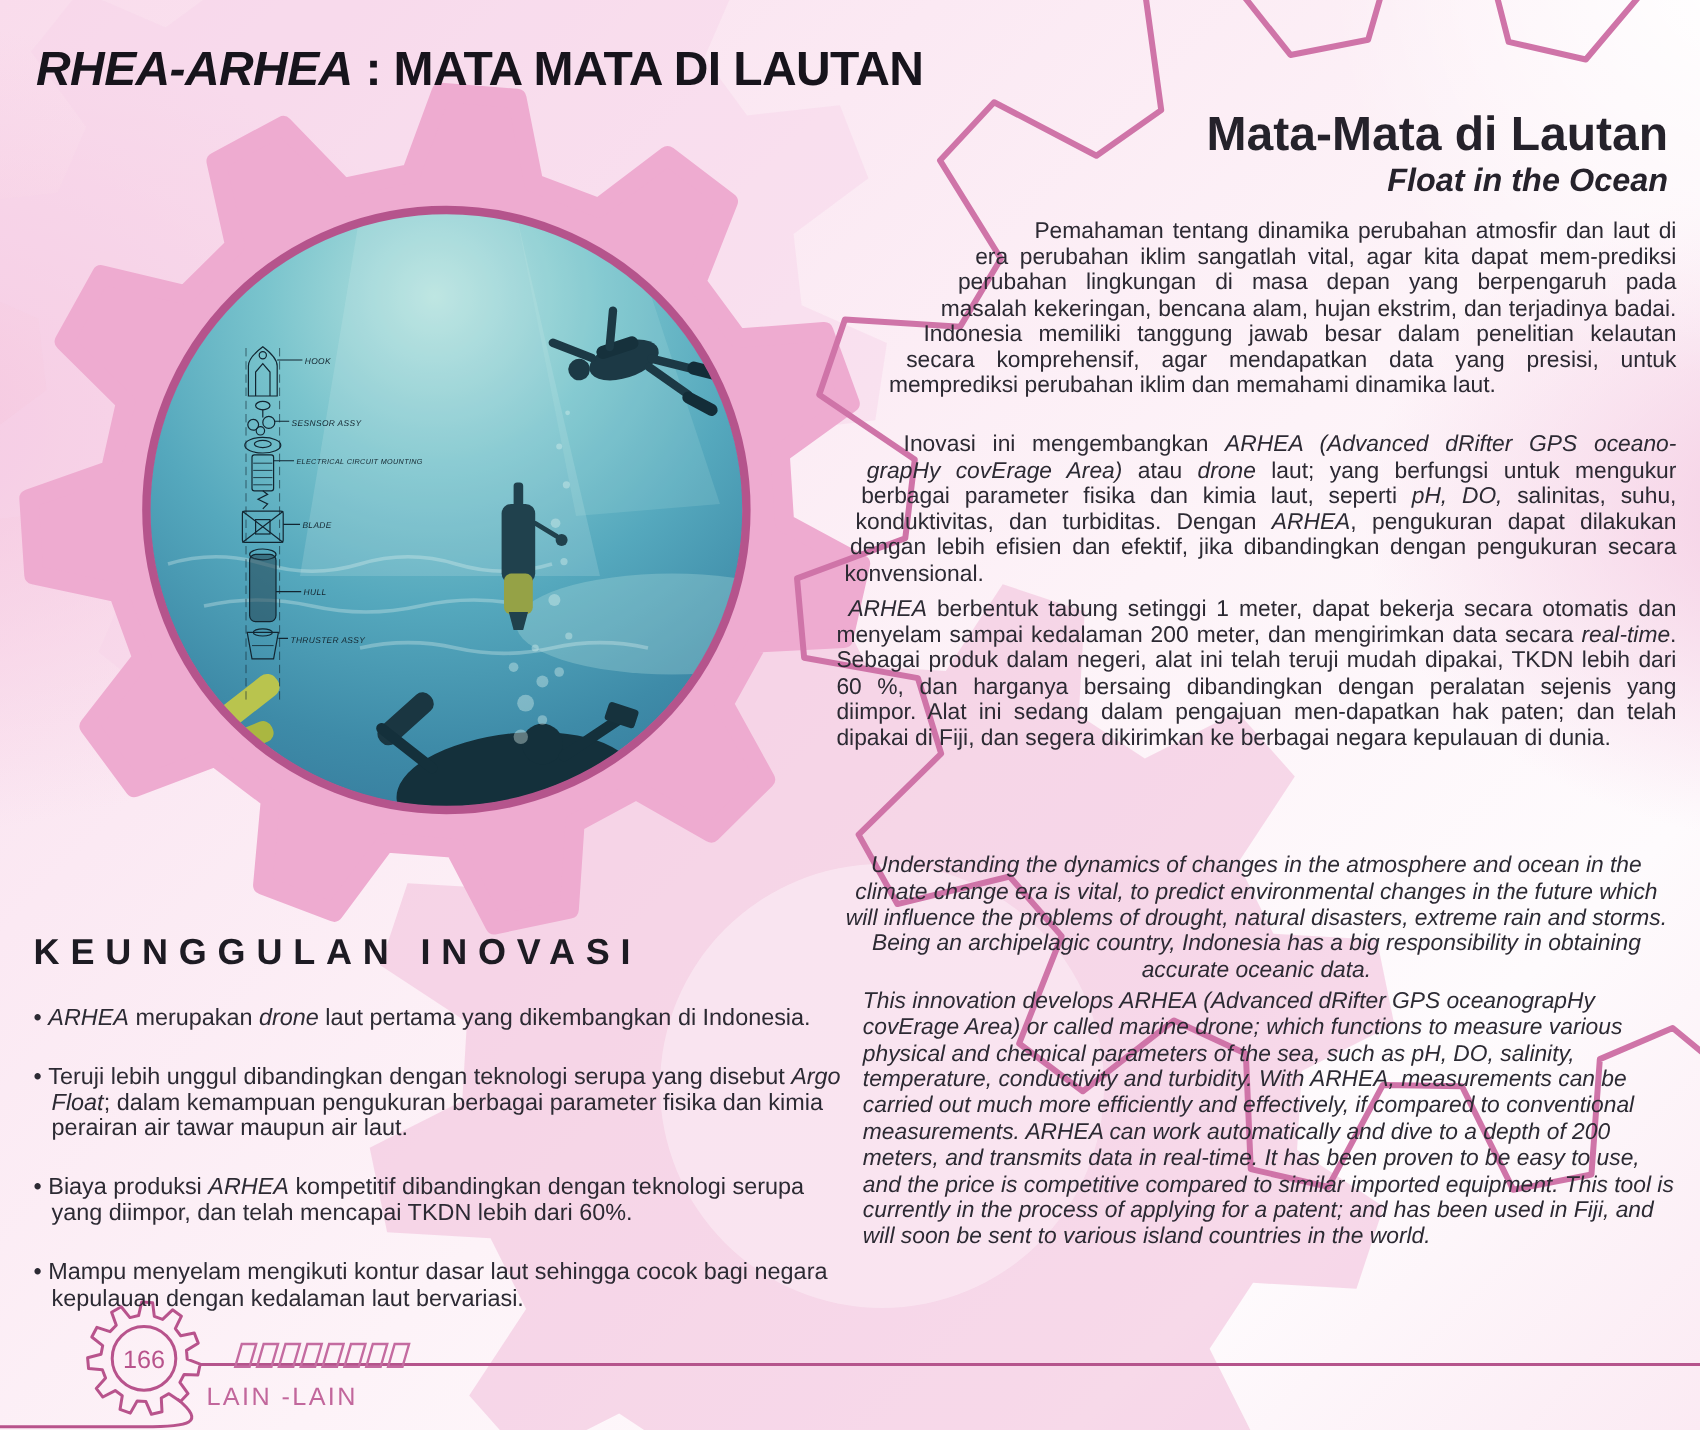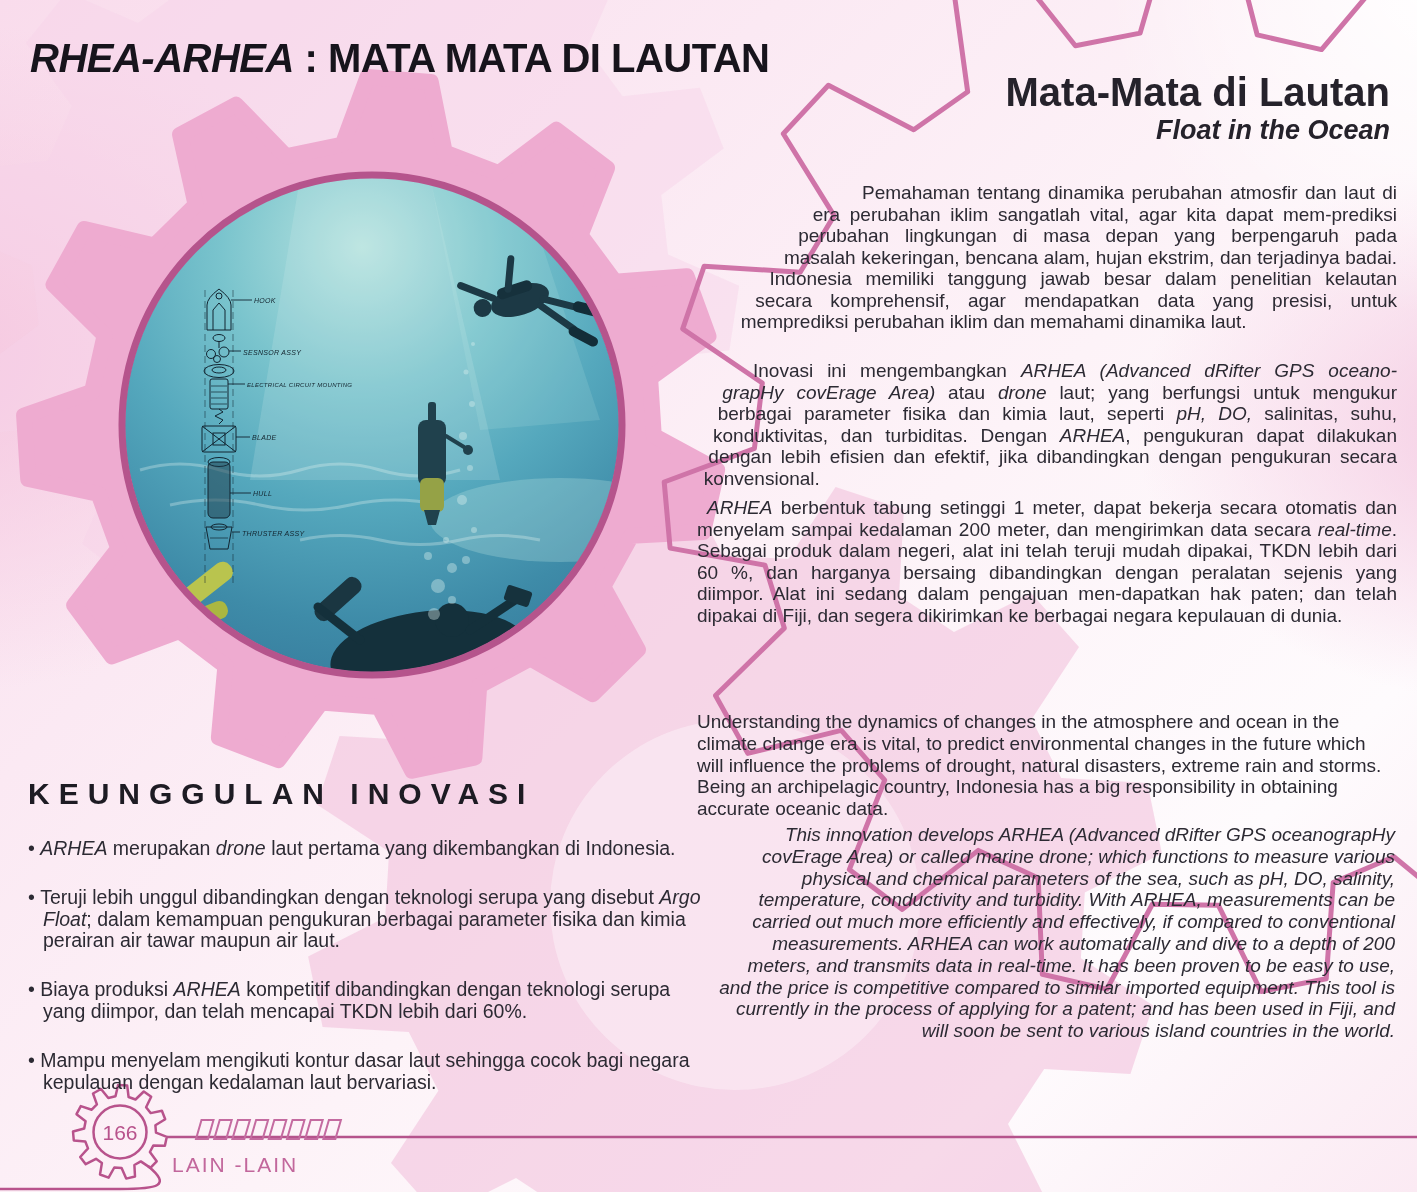--- a/index.html
+++ b/index.html
@@ -15,36 +15,36 @@
   svg.bg{position:absolute; left:0; top:0; z-index:0;}
   .layer{position:absolute; z-index:2;}
 
   .doc-title{
     left:30px; top:36px; font-size:40px; font-weight:bold; letter-spacing:-0.5px;
     color:#17141c; white-space:nowrap;
   }
   .doc-title i{font-style:italic;}
 
   .hdr{left:700px; top:70px; width:690px; text-align:right; color:#25222b;}
-  .hdr .t1{font-size:40px; font-weight:600; line-height:44px; letter-spacing:0px;}
+  .hdr .t1{font-size:40px; font-weight:600; line-height:44px; letter-spacing:0px;margin-top:20px;}
   .hdr .t2{font-size:27px; font-weight:bold; font-style:italic; line-height:32px;}
 
   .right-col{left:697px; top:0; width:700px; height:1048px;}
   .right-col p{margin:0; position:absolute; width:700px; font-size:19px; line-height:21.5px;}
   .jp{text-align:justify;}
   .wrapL{float:left;}
   #p1{top:182px; text-indent:35px;}
   #p2{top:360px; text-indent:26px;}
   #p3{top:497px; text-indent:10px;}
 
   .abs-h{position:absolute; left:711px; top:674px; font-size:27px; font-weight:bold;
          font-style:italic; letter-spacing:9px; color:#1d1b23; z-index:2;}
-  #ap1{top:711px; font-size:19px; line-height:21.8px; text-align:left;}
+  #ap1{top:711px; font-size:19px; line-height:21.8px; font-style:italic; text-align:center;}
   #ap2{top:824px; width:676px; margin-left:22px; font-size:19px; line-height:21.8px;
-       font-style:italic; text-align:right;}
+       font-style:italic; text-align:left;}
 
   .adv{left:28px; top:777px; width:676px;}
   .adv h2{margin:0 0 10px 0; font-size:30px; font-weight:600; letter-spacing:9px; color:#1d1b23;}
   .adv ul{margin:0; padding:0; list-style:none;}
   .adv li{font-size:19.5px; line-height:21.8px; margin-bottom:9px; padding-left:15px; text-indent:-15px;margin-top:27px;}
   .adv li::before{content:"\2022\00a0";}
 
   .section-label{left:172px; top:1153px; font-size:21px; font-weight:500;
                  letter-spacing:2px; color:#c2679c;}
 </style>

